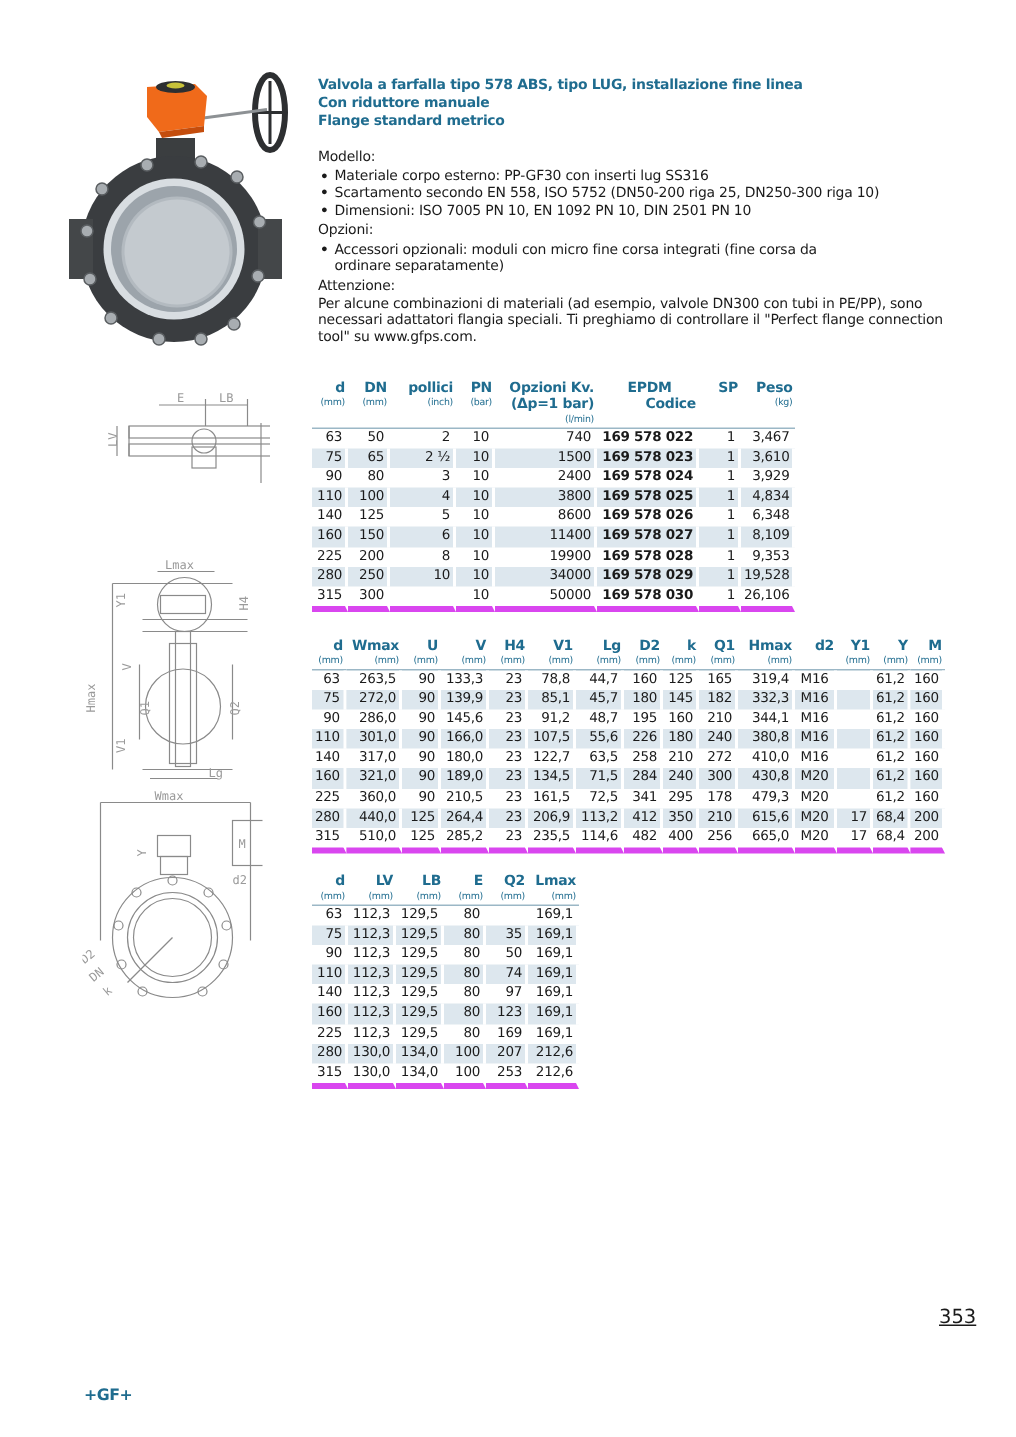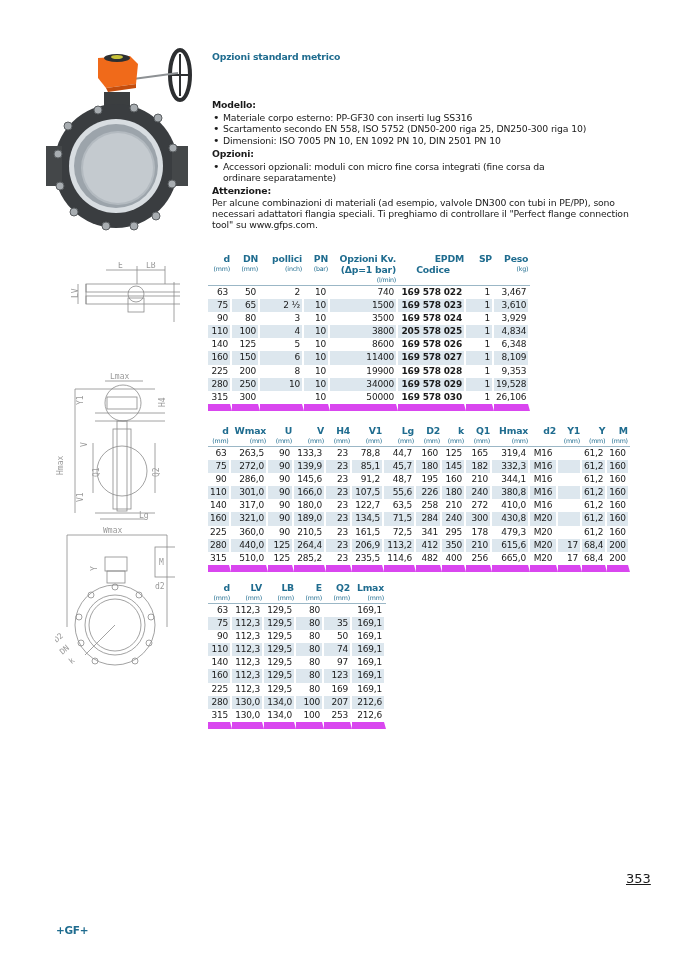--- a/index.html
+++ b/index.html
@@ -2,37 +2,37 @@
 <html><head>
 <meta charset="utf-8">
 <style>
   html, body { margin: 0; padding: 0; background: #ffffff; }
   body { width: 677px; height: 958px; position: relative; overflow: hidden;
          font-family: "DejaVu Sans", "Liberation Sans", sans-serif; color: #1a1a1a; }
   .heading { position: absolute; left: 212px; top: 51px; font-size: 9.3px; line-height: 12px;
              font-weight: bold; color: #1f6c8f; letter-spacing: -0.2px; }
   .body-text { position: absolute; left: 212px; top: 97px; width: 440px; font-size: 9.3px;
                line-height: 11.2px; letter-spacing: -0.15px; }
-  .sec-title { font-weight: bold; margin-top: 2px; }
+  .sec-title { font-weight: normal; margin-top: 2px; }
   .bullets { margin: 2px 0 2px 0; padding: 0; list-style: none; }
   .bullets li { position: relative; padding-left: 11px; }
   .bullets li::before { content: "•"; position: absolute; left: 1px; top: 0; font-size: 11px; }
   .para { margin: 0; }
 
   table.spec { position: absolute; border-collapse: separate; border-spacing: 0 0;
                font-size: 9px; letter-spacing: -0.2px; }
   table.spec th { color: #1f6c8f; font-weight: bold; text-align: right; padding: 0 2px 0 4px;
                   vertical-align: top; font-size: 9.3px; line-height: 11px; white-space: nowrap; }
   table.spec th .unit { display: block; font-weight: normal; font-size: 6.3px; color: #1f6c8f;
                         line-height: 10px; }
   table.spec tr.hdr-last th, table.spec tr.hdr-last td { border-bottom: 1px solid #9bb7c6; }
   table.spec td { text-align: right; padding: 0 2px 0 2px; height: 13.1px; line-height: 13.1px;
                   white-space: nowrap; border-right: 2px solid #fff; }
   table.spec tr.alt td { background: #dde7ee; }
-  table.spec tr.last td { border-bottom: 7px solid #d946ef; }
+  table.spec tr.last td { border-bottom: 4px solid #d946ef; }
   table.spec td.code { font-weight: bold; }
   table.spec td.left { text-align: center; }
 
   .logo { position: absolute; left: 56px; top: 924px; font-weight: bold; color: #1f6c8f;
           font-size: 10.5px; letter-spacing: -0.3px; }
   .pageno { position: absolute; left: 626px; top: 871px; font-size: 13px; color: #1a1a1a; text-decoration: underline; }
 
   .drawing { position: absolute; }
   .dim-lbl { font-family: "DejaVu Sans Mono", monospace; fill: #9a9a9a; font-size: 8px; }
 </style>
@@ -156,21 +156,23 @@
   <text class="dim-lbl" x="48" y="6">Wmax</text>
   <text class="dim-lbl" x="38" y="40" transform="rotate(-90 42 40)">Y</text>
   <text class="dim-lbl" x="104" y="38">M</text>
   <text class="dim-lbl" x="100" y="62">d2</text>
   <text class="dim-lbl" x="0" y="112" transform="rotate(-40 6 112)">D2</text>
   <text class="dim-lbl" x="6" y="124" transform="rotate(-40 12 124)">DN</text>
   <text class="dim-lbl" x="16" y="136" transform="rotate(-40 18 136)">k</text>
 </svg>
 
 <div class="heading">
-  <div>Opzioni standard metrico</div>
+  <div>Valvola a farfalla tipo 578 ABS, tipo LUG,  installazione fine linea</div>
+  <div>Con riduttore manuale</div>
+  <div>Flange standard metrico</div>
 </div>
 
 <div class="body-text">
   <div class="sec-title">Modello:</div>
   <ul class="bullets">
     <li>Materiale corpo esterno: PP-GF30 con inserti lug SS316</li>
     <li>Scartamento secondo EN 558, ISO 5752 (DN50-200 riga 25, DN250-300 riga 10)</li>
     <li>Dimensioni: ISO 7005 PN 10, EN 1092 PN 10, DIN 2501 PN 10</li>
   </ul>
   <div class="sec-title">Opzioni:</div>
@@ -199,22 +201,22 @@
         <th style="width: 20px;">
           <span style="display: block;">PN</span>
           <span class="unit">(bar)</span>
         </th>
         <th style="width: 62px;">
           <span style="display: block;">Opzioni Kv.</span>
           <span style="display: block;">(Δp=1 bar)</span>
           <span class="unit">(l/min)</span>
         </th>
         <th style="width: 62px;">
-          <span style="display: block;">EPDM</span>
-          <span style="display: block; text-align: center;">Codice</span>
+          <span style="display: block; text-align: center;">EPDM</span>
+          <span style="display: block;">Codice</span>
           <span class="unit">&nbsp;</span>
         </th>
         <th style="width: 22px;">
           <span style="display: block;">SP</span>
           <span class="unit">&nbsp;</span>
         </th>
         <th style="width: 28px;">
           <span style="display: block;">Peso</span>
           <span class="unit">(kg)</span>
         </th>
@@ -239,32 +241,32 @@
         <td>1500</td>
         <td class="code">169 578 023</td>
         <td>1</td>
         <td>3,610</td>
       </tr>
       <tr>
         <td>90</td>
         <td>80</td>
         <td>3</td>
         <td>10</td>
-        <td>3500</td>
+        <td>2400</td>
         <td class="code">169 578 024</td>
         <td>1</td>
         <td>3,929</td>
       </tr>
       <tr class="alt">
         <td>110</td>
         <td>100</td>
         <td>4</td>
         <td>10</td>
         <td>3800</td>
-        <td class="code">205 578 025</td>
+        <td class="code">169 578 025</td>
         <td>1</td>
         <td>4,834</td>
       </tr>
       <tr>
         <td>140</td>
         <td>125</td>
         <td>5</td>
         <td>10</td>
         <td>8600</td>
         <td class="code">169 578 026</td>

